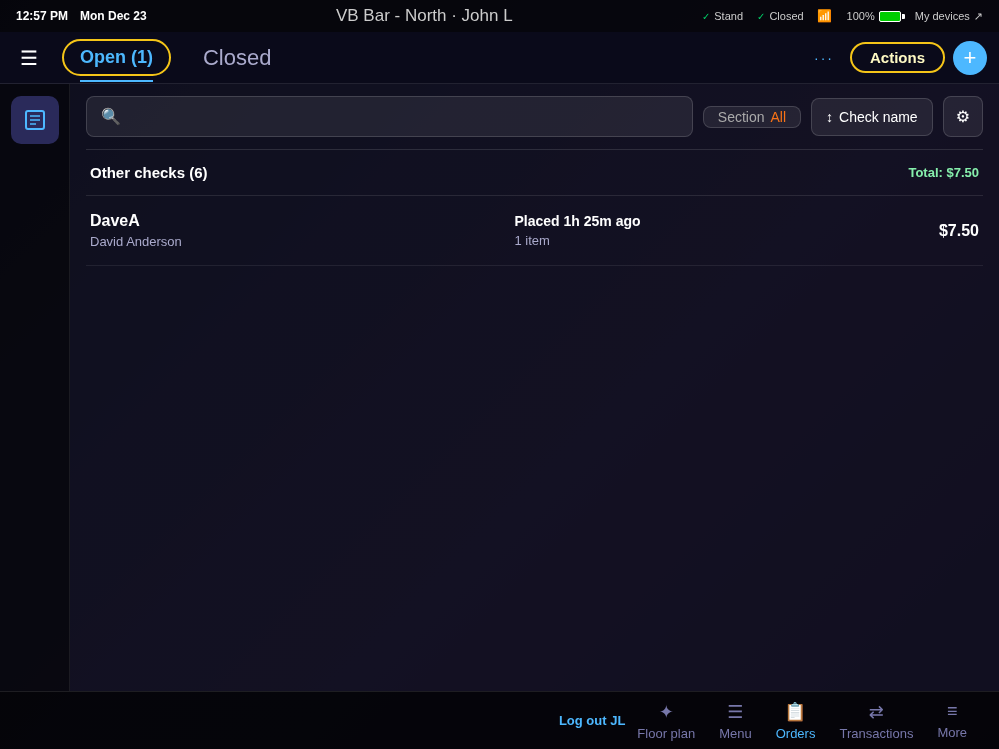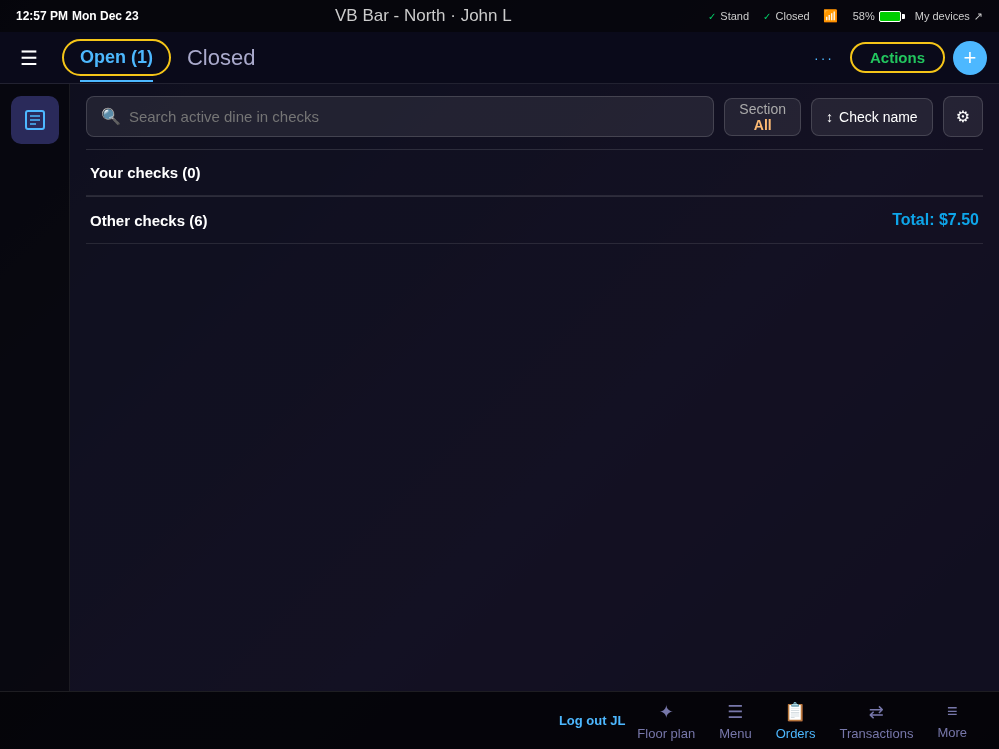--- a/index.html
+++ b/index.html
@@ -37,21 +37,21 @@
       justify-content: space-between;
       padding: 6px 16px;
       background: rgba(0,0,0,0.6);
       font-size: 12px;
       color: #ffffff;
       height: 32px;
     }
 
     .status-left {
       display: flex;
-      gap: 4px;
+      gap: 12px;
       align-items: center;
       font-weight: 600;
     }
 
     .status-right {
       display: flex;
       align-items: center;
       gap: 14px;
       font-size: 11px;
     }
@@ -106,21 +106,21 @@
       font-size: 20px;
       cursor: pointer;
       padding: 4px 8px;
       background: none;
       border: none;
     }
 
     .tabs-container {
       display: flex;
       align-items: flex-start;
-      gap: 0;
+      gap: 16px;
       flex: 1;
     }
 
     .tab-open {
       color: #4db8ff;
       font-size: 18px;
       font-weight: 700;
       padding: 6px 16px;
       border: 2px solid #f5c518;
       border-radius: 24px;
@@ -160,21 +160,21 @@
       color: #4db8ff;
       font-size: 14px;
       background: none;
       border: none;
       cursor: pointer;
       padding: 4px 8px;
       letter-spacing: 2px;
     }
 
     .actions-btn {
-      color: #22c55e;
+      color: #fef9c3;
       font-size: 15px;
       font-weight: 600;
       background: transparent;
       border: 2px solid #f5c518;
       border-radius: 20px;
       padding: 5px 18px;
       cursor: pointer;
     }
 
     .add-btn {
@@ -261,33 +261,33 @@
       border: none;
       color: #aaa;
       font-size: 15px;
       flex: 1;
       outline: none;
     }
 
     .section-btn {
       display: flex;
       align-items: center;
+      gap: 6px;
       background: rgba(255,255,255,0.08);
       border: 1px solid rgba(255,255,255,0.15);
       border-radius: 8px;
       padding: 2px 14px;
       color: #fff;
       font-size: 14px;
       cursor: pointer;
       white-space: nowrap;
-      flex-direction: column;
     }
 
     .section-label { color: #aaa; }
-    .section-value { color: #fdba74; font-weight: 700; text-align: center; }
+    .section-value { color: #f97316; font-weight: 400; text-align: center; }
 
     .check-name-btn {
       display: flex;
       align-items: center;
       gap: 6px;
       background: rgba(255,255,255,0.08);
       border: 1px solid rgba(255,255,255,0.15);
       border-radius: 8px;
       padding: 10px 14px;
       color: #fff;
@@ -316,22 +316,22 @@
       color: #ffffff;
       font-size: 15px;
       font-weight: 600;
       border-bottom: 1px solid rgba(255,255,255,0.1);
       display: flex;
       align-items: center;
       justify-content: space-between;
     }
 
     .section-total {
-      color: #0ea5e9;
-      font-size: 16px;
+      color: #86efac;
+      font-size: 13px;
     }
 
     
     .check-row {
       display: flex;
       align-items: center;
       padding: 16px 4px;
       border-bottom: 1px solid rgba(255,255,255,0.08);
       cursor: pointer;
       gap: 16px;
@@ -437,21 +437,21 @@
         <span>Stand</span>
       </span>
       <span class="status-item">
         <span class="checkmark">✓</span>
         <span>Closed</span>
       </span>
       <span class="status-item">
         <span class="wifi-icon">📶</span>
       </span>
       <span class="status-item">
-        <span>58%</span>
+        <span>100%</span>
         <span class="battery-icon"></span>
       </span>
       <span class="status-item">
         <span>My devices</span>
         <span>↗</span>
       </span>
     </div>
   </div>
 
   <div class="top-nav">
@@ -480,47 +480,52 @@
           <line x1="7" y1="16" x2="13" y2="16" stroke="#4db8ff" stroke-width="1.5"></line>
         </svg>
       </div>
     </div>
 
     <div class="main-content">
 
       <div class="search-filter-row">
         <div class="search-box">
           <span class="search-icon">🔍</span>
-          <input class="search-input" type="text" placeholder="Search active dine in checks" style="">
         </div>
         <button class="section-btn">
           <span class="section-label">Section</span>
           <span class="section-value">All</span>
         </button>
         <button class="check-name-btn">
           <span>↕</span>
           <span>Check name</span>
         </button>
         <button class="filter-icon-btn">
           <span>⚙</span>
         </button>
       </div>
 
-      <div class="checks-section">
-        <div class="section-header">
-          <span>Your checks (0)</span>
-        </div>
-      </div>
 
       <div class="checks-section">
         <div class="section-header">
           <span>Other checks (6)</span>
           <span class="section-total">Total: $7.50</span>
         </div>
 
+        <div class="check-row">
+          <div class="check-info-left">
+            <div class="check-name">DaveA</div>
+            <div class="check-subname">David Anderson</div>
+          </div>
+          <div class="check-info-mid">
+            <div class="check-placed">Placed 1h 25m ago</div>
+            <div class="check-items">1 item</div>
+          </div>
+          <div class="check-amount">$7.50</div>
+        </div>
       </div>
 
     </div>
   </div>
 
   <div class="bottom-nav">
 
     <span class="nav-logout">Log out JL</span>
 
     <div class="nav-item">

